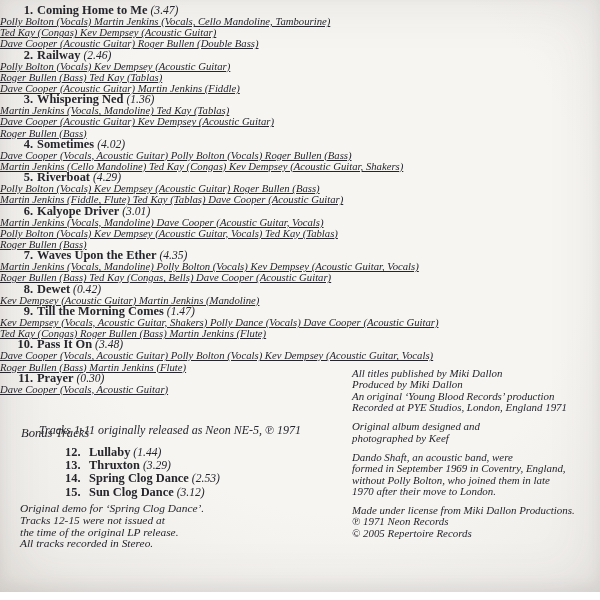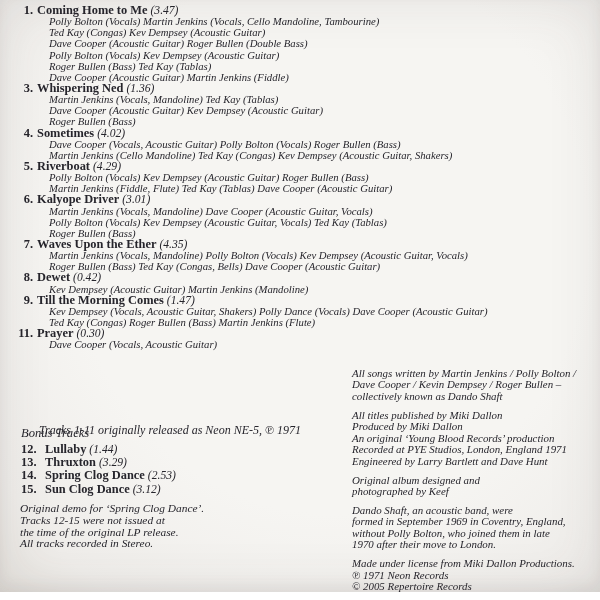--- a/index.html
+++ b/index.html
@@ -15,27 +15,27 @@
     content:"";position:absolute;inset:0;pointer-events:none;
     box-shadow:inset 0 0 55px rgba(70,62,55,0.10), inset 0 -6px 14px rgba(70,62,55,0.07);
   }
   
   .tracklist{position:absolute;top:5px;left:0;}
   .t-line{display:block;height:11.15px;line-height:11.15px;white-space:nowrap;}
   .t-title-line{font-size:12.4px;font-weight:bold;}
   .t-num{display:inline-block;width:33px;text-align:right;}
   .t-title{margin-left:4px;}
   .t-time{font-weight:normal;font-style:italic;font-size:11.6px;margin-left:3px;}
-  .t-credit{padding-left:49px;font-style:italic;font-size:10.7px;}
+  .t-credit{font-style:italic;font-size:10.7px;text-decoration:underline;}
   
   .release-note{position:absolute;left:39px;top:399px;font-style:italic;font-size:12px;white-space:nowrap;margin-top:24px;}
   
   .bonus-heading{position:absolute;left:21px;top:426px;font-style:italic;font-size:12.6px;}
   .bonus-list{position:absolute;left:21px;top:441px;}
-  .b-line{display:block;height:13.2px;line-height:17px;white-space:nowrap;font-weight:bold;font-size:12.4px;}
+  .b-line{display:block;height:13.2px;line-height:22px;white-space:nowrap;font-weight:bold;font-size:12.4px;margin-left:44px;}
   .b-num{display:inline-block;width:24px;}
   .b-time{font-weight:normal;font-style:italic;font-size:11.6px;margin-left:3px;}
   
   .demo-note{position:absolute;left:20px;top:503px;font-style:italic;font-size:11.4px;line-height:11.8px;}
   .demo-note div{white-space:nowrap;}
   
   .right-col{position:absolute;left:352px;top:368px;width:246px;font-style:italic;font-size:10.9px;line-height:11.45px;}
   .rc-para{margin:0 0 7.5px 0;}
   .rc-para div{white-space:nowrap;}
 </style>
@@ -45,20 +45,21 @@
 <div class="page">
 
   <div class="tracklist" id="tracklist">
       <div class="track">
         <div class="t-line t-title-line"><span class="t-num">1.</span><span class="t-title">Coming Home to Me</span><span class="t-time">(3.47)</span></div>
         <div class="t-line t-credit">Polly Bolton (Vocals) Martin Jenkins (Vocals, Cello Mandoline, Tambourine)</div>
         <div class="t-line t-credit">Ted Kay (Congas) Kev Dempsey (Acoustic Guitar)</div>
         <div class="t-line t-credit">Dave Cooper (Acoustic Guitar) Roger Bullen (Double Bass)</div>
       </div>
       <div class="track">
+        <div class="t-line t-title-line"><span class="t-num">2.</span><span class="t-title">Railway</span><span class="t-time">(2.46)</span></div>
         <div class="t-line t-credit">Polly Bolton (Vocals) Kev Dempsey (Acoustic Guitar)</div>
         <div class="t-line t-credit">Roger Bullen (Bass) Ted Kay (Tablas)</div>
         <div class="t-line t-credit">Dave Cooper (Acoustic Guitar) Martin Jenkins (Fiddle)</div>
       </div>
       <div class="track">
         <div class="t-line t-title-line"><span class="t-num">3.</span><span class="t-title">Whispering Ned</span><span class="t-time">(1.36)</span></div>
         <div class="t-line t-credit">Martin Jenkins (Vocals, Mandoline) Ted Kay (Tablas)</div>
         <div class="t-line t-credit">Dave Cooper (Acoustic Guitar) Kev Dempsey (Acoustic Guitar)</div>
         <div class="t-line t-credit">Roger Bullen (Bass)</div>
       </div>
@@ -86,20 +87,25 @@
       <div class="track">
         <div class="t-line t-title-line"><span class="t-num">8.</span><span class="t-title">Dewet</span><span class="t-time">(0.42)</span></div>
         <div class="t-line t-credit">Kev Dempsey (Acoustic Guitar) Martin Jenkins (Mandoline)</div>
       </div>
       <div class="track">
         <div class="t-line t-title-line"><span class="t-num">9.</span><span class="t-title">Till the Morning Comes</span><span class="t-time">(1.47)</span></div>
         <div class="t-line t-credit">Kev Dempsey (Vocals, Acoustic Guitar, Shakers) Polly Dance (Vocals) Dave Cooper (Acoustic Guitar)</div>
         <div class="t-line t-credit">Ted Kay (Congas)  Roger Bullen (Bass) Martin Jenkins (Flute)</div>
       </div>
       <div class="track">
+        <div class="t-line t-title-line"><span class="t-num">10.</span><span class="t-title">Pass It On</span><span class="t-time">(3.48)</span></div>
+        <div class="t-line t-credit">Dave Cooper (Vocals, Acoustic Guitar) Polly Bolton (Vocals) Kev Dempsey (Acoustic Guitar, Vocals)</div>
+        <div class="t-line t-credit">Roger Bullen (Bass) Martin Jenkins (Flute)</div>
+      </div>
+      <div class="track">
         <div class="t-line t-title-line"><span class="t-num">11.</span><span class="t-title">Prayer</span><span class="t-time">(0.30)</span></div>
         <div class="t-line t-credit">Dave Cooper (Vocals, Acoustic Guitar)</div>
       </div>
     </div>
 
   <div class="release-note">Tracks 1-11 originally released as Neon NE-5, ℗ 1971</div>
 
   <div class="bonus-heading">Bonus Tracks</div>
 
   <div class="bonus-list" id="bonuslist">
@@ -111,30 +117,24 @@
 
   <div class="demo-note" id="demonote">
       <div>Original demo for ‘Spring Clog Dance’.</div>
       <div>Tracks 12-15 were not issued at</div>
       <div>the time of the original LP release.</div>
       <div>All tracks recorded in Stereo.</div>
     </div>
 
   <div class="right-col" id="rightcol">
       <div class="rc-para">
-        <div>All songs written by Martin Jenkins / Polly Bolton /</div>
-        <div>Dave Cooper / Kevin Dempsey / Roger Bullen –</div>
-        <div>collectively known as Dando Shaft</div>
-      </div>
-      <div class="rc-para">
         <div>All titles published by Miki Dallon</div>
         <div>Produced by Miki Dallon</div>
         <div>An original ‘Young Blood Records’ production</div>
         <div>Recorded at PYE Studios, London, England 1971</div>
-        <div>Engineered by Larry Bartlett and Dave Hunt</div>
       </div>
       <div class="rc-para">
         <div>Original album designed and</div>
         <div>photographed by Keef</div>
       </div>
       <div class="rc-para">
         <div>Dando Shaft, an acoustic band, were</div>
         <div>formed in September 1969 in Coventry, England,</div>
         <div>without Polly Bolton, who joined them in late</div>
         <div>1970 after their move to London.</div>

